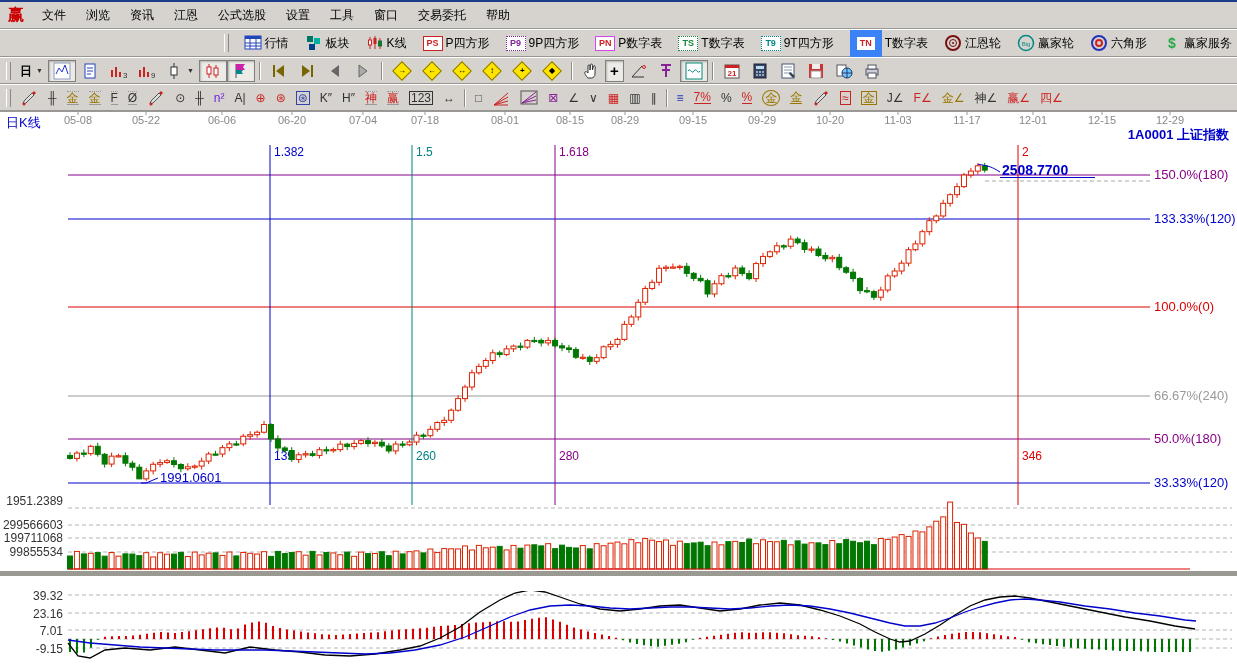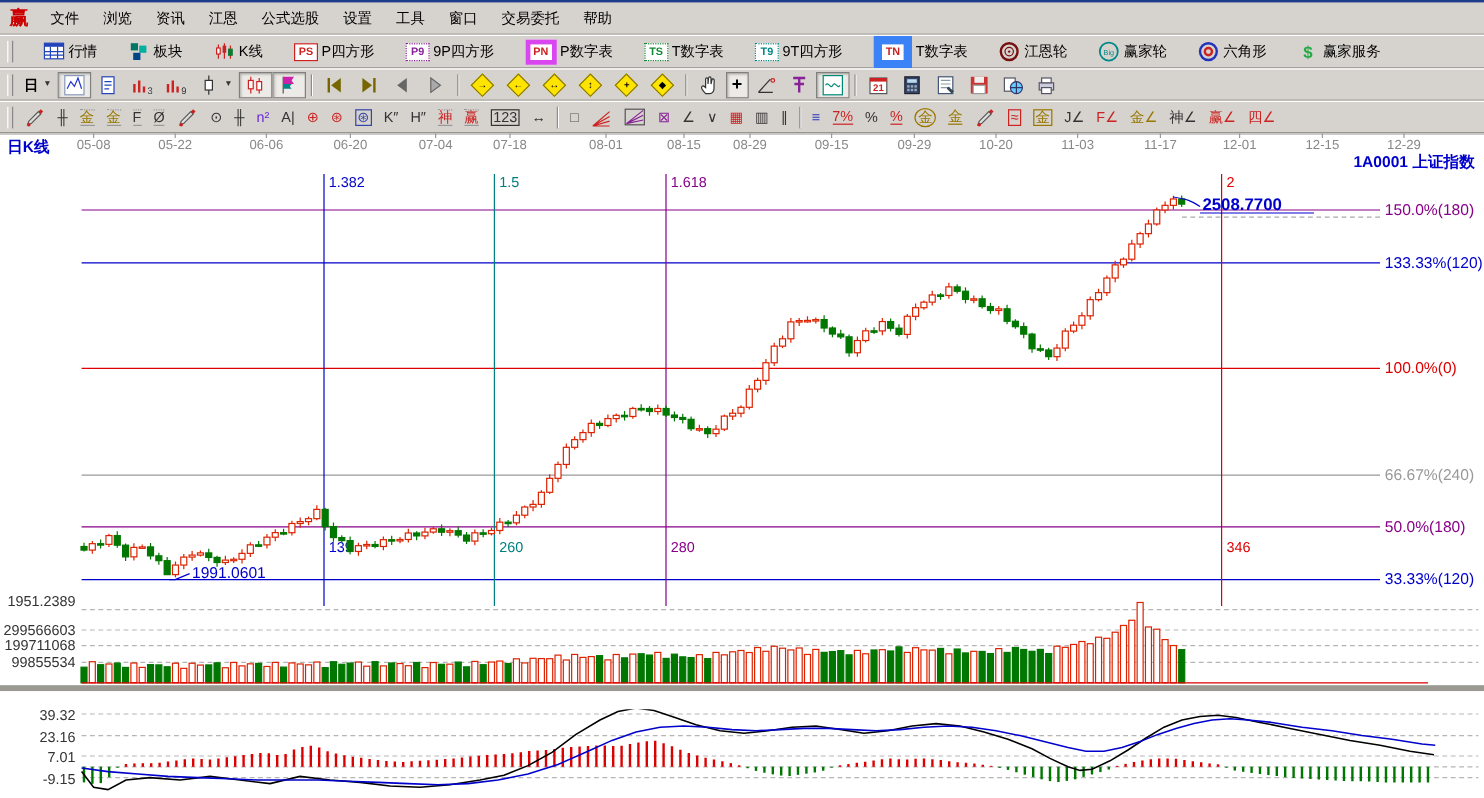--- a/index.html
+++ b/index.html
@@ -8,21 +8,21 @@
   
   .menubar{position:absolute;top:0;left:0;right:0;height:29px;background:#d6d3ce;
            border-top:2px solid #1e3c8c;border-bottom:1px solid #9a9a93;
            display:flex;align-items:center;padding-left:2px;box-sizing:border-box;}
   .logo{color:#cc0000;font-weight:bold;font-size:16px;padding:0 8px 0 6px;
         font-family:"Liberation Serif","DejaVu Serif",serif;}
   .menu-item{padding:4px 10px;color:#000;cursor:default;}
   
   .toolbar{position:absolute;left:0;right:0;background:#d6d3ce;display:flex;align-items:center;
            box-sizing:border-box;border-top:1px solid #fff;border-bottom:1px solid #98968f;}
-  .tb-main{top:29px;height:28px;padding-left:4px;gap:16px;}
+  .tb-main{top:29px;height:28px;padding-left:4px;gap:6px;justify-content:flex-end;}
   .tb-view{top:57px;height:27px;padding-left:4px;}
   .tb-draw{top:84px;height:27px;padding-left:4px;}
   .grip{width:3px;height:18px;border-left:1px solid #fff;border-right:1px solid #888;margin:0 4px 0 2px;}
   .tbtn{display:inline-flex;align-items:center;gap:3px;padding:1px 4px;height:22px;
         box-sizing:border-box;border:1px solid transparent;cursor:default;}
   .tbtn.pressed{border:1px solid #808080;background:#edebe7;box-shadow:inset 1px 1px 2px #b5b2ac;}
   .tbtn .lbl{font-size:12px;color:#000;white-space:nowrap;}
   .badge{display:inline-flex;align-items:center;justify-content:center;min-width:16px;height:13px;
          font-size:9px;font-weight:bold;background:#ffffff;padding:0 1px;}
   .sep{width:1px;height:18px;background:#8e8c86;border-right:1px solid #fff;margin:0 4px;}
@@ -31,21 +31,21 @@
   .diamond>span{transform:rotate(-45deg);font-size:8px;color:#000;line-height:1;font-weight:bold;}
   .glyph{font-size:12px;line-height:1;white-space:nowrap;}
   .m-box{border:1px solid currentColor;padding:0 1px;}
   .m-circ{border:1px solid currentColor;border-radius:50%;padding:1px 2px;}
   .m-u{border-bottom:1px solid currentColor;}
   .m-grid{border-top:1px dotted #999;border-bottom:1px solid #999;}
   .ddarrow{font-size:7px;color:#333;margin-left:1px;}
   
   .chart-area{position:absolute;top:111px;left:0;width:1237px;height:465px;background:#fff;}
   #chart-svg{position:absolute;left:0;top:0;}
-  .kline-label{position:absolute;top:3px;left:6px;color:#0000cc;font-weight:bold;font-size:13px;z-index:2;}
+  .kline-label{position:absolute;top:3px;left:6px;color:#0000cc;font-weight:normal;font-size:13px;z-index:2;}
   .symbol-label{position:absolute;top:15px;right:8px;color:#0000cc;font-weight:bold;font-size:13px;z-index:2;}
   
   .macd-header{position:absolute;top:576px;left:0;right:0;height:15px;background:#efedea;
                display:flex;align-items:center;font-size:12px;border-top:1px solid #b5b2ac;}
   .m-name{margin-left:8px;color:#0000cc;font-weight:bold;}
   .m-dif{margin-left:42px;color:#222;}
   .m-dea{margin-left:32px;color:#0000cc;}
   .m-macd{margin-left:32px;color:#cc00cc;}
   #macd-svg{position:absolute;top:591px;left:0;}
 </style>
@@ -105,21 +105,21 @@
       </span>
       <span class="tbtn">
         <span class="badge" style="color:#cc2222;border:1px solid #cc2222">PS</span>
         <span class="lbl">P四方形</span>
       </span>
       <span class="tbtn">
         <span class="badge" style="color:#882299;border:1px dotted #882299">P9</span>
         <span class="lbl">9P四方形</span>
       </span>
       <span class="tbtn">
-        <span class="badge" style="color:#cc2222;border:4px solid #d946ef">PN</span>
+        <span class="badge" style="color:#cc2222;border:1px solid #d946ef">PN</span>
         <span class="lbl">P数字表</span>
       </span>
       <span class="tbtn">
         <span class="badge" style="color:#118833;border:1px dotted #118833">TS</span>
         <span class="lbl">T数字表</span>
       </span>
       <span class="tbtn">
         <span class="badge" style="color:#008888;border:1px dotted #008888">T9</span>
         <span class="lbl">9T四方形</span>
       </span>

